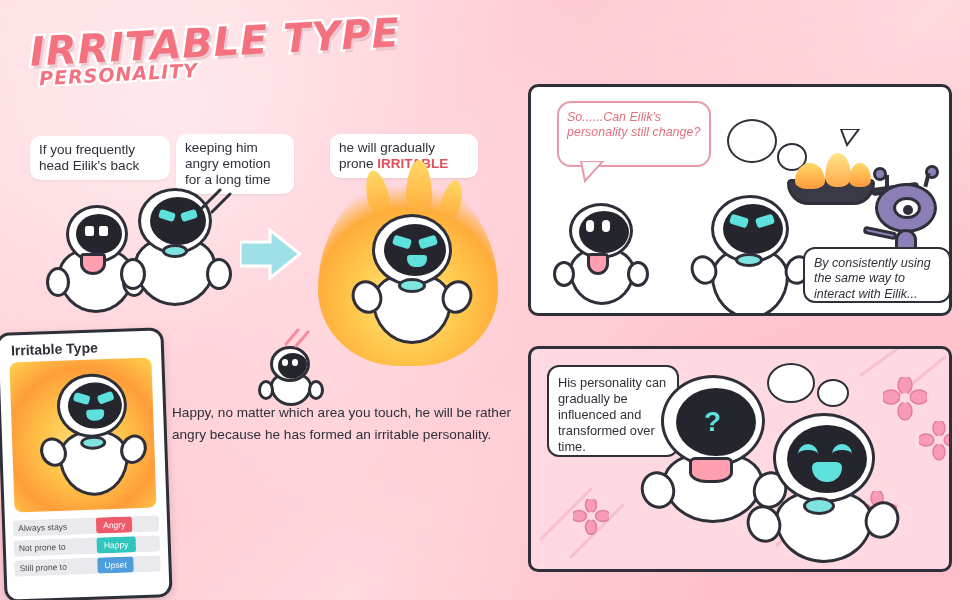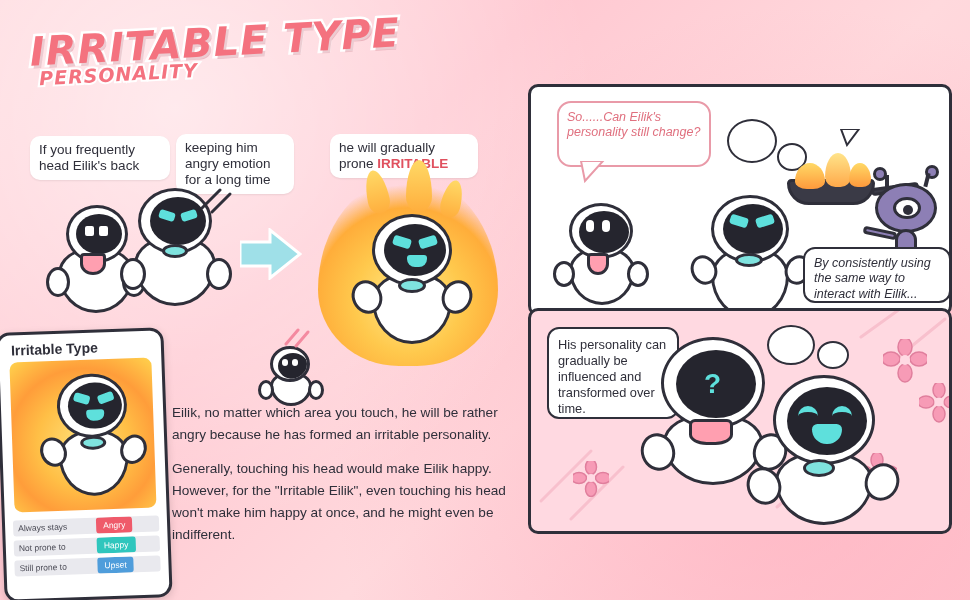--- a/index.html
+++ b/index.html
@@ -333,22 +333,21 @@
         <span class="stat-val" style="background:#2fc6bd;">Happy</span>
       </div>
       <div class="stat-row">
         <span class="stat-label">Still prone to</span>
         <span class="stat-val" style="background:#4f9ddb;">Upset</span>
       </div>
     </div>
   </div>
 
   <div class="copy">
-    <p>Eilik, no matter which area you touch, he will be rather angry because he has formed an irritable personality.</p>
-    <p>Generally, touching his head would make Eilik happy. However, for the "Irritable Eilik", even touching his head won't make him happy at once, and he might even be indifferent.</p>
+    <p>Happy, no matter which area you touch, he will be rather angry because he has formed an irritable personality.</p>
   </div>
 
   <div class="panel" style="left:528px; top:84px; width:424px; height:232px;font-style:italic;">
 
     <div style="position:absolute; left:26px; top:14px; width:150px; height:62px; background:#fff; border:2px solid #e99aa8; border-radius:14px;">
       <div style="padding:7px 8px; font-size:12.5px; line-height:1.2; color:#e0707f;">So......Can Eilik's personality still change?</div>
     </div>
     <svg style="position:absolute; left:48px; top:74px;" width="26" height="22">
       <polygon points="2,0 24,0 6,20" fill="#ffffff" stroke="#e99aa8" stroke-width="2"></polygon>
     </svg>
@@ -406,21 +405,21 @@
       <div style="position:absolute; left:-6px; top:66px; width:34px; height:8px; background:#8d7fb5; border:3px solid #2f2f3a; border-radius:6px; box-sizing:border-box; transform:rotate(12deg);"></div>
       <div style="position:absolute; left:18px; top:104px; width:10px; height:30px; background:#8d7fb5; border:3px solid #2f2f3a; border-radius:6px; box-sizing:border-box;"></div>
       <div style="position:absolute; left:42px; top:104px; width:10px; height:30px; background:#8d7fb5; border:3px solid #2f2f3a; border-radius:6px; box-sizing:border-box;"></div>
     </div>
 
     <div style="position:absolute; left:272px; top:160px; width:148px; height:56px; background:#ffffff; border:2px solid #2f2f3a; border-radius:12px; box-sizing:border-box;">
       <div style="padding:7px 9px; font-size:12.5px; line-height:1.22; color:#2f2f3a;">By consistently using the same way to interact with Eilik...</div>
     </div>
   </div>
 
-  <div class="panel pink" style="left:528px; top:308px; width:424px; height:226px;">
+  <div class="panel pink" style="left:528px; top:346px; width:424px; height:226px;">
 
     <svg style="position:absolute; left:0; top:0;" width="424" height="226">
       <g stroke="#f8c0cd" stroke-width="3" stroke-linecap="round">
         <line x1="10" y1="190" x2="60" y2="140"></line>
         <line x1="40" y1="208" x2="92" y2="156"></line>
         <line x1="330" y1="26" x2="380" y2="-10"></line>
         <line x1="360" y1="52" x2="414" y2="8"></line>
         <line x1="246" y1="196" x2="300" y2="150"></line>
       </g>
     </svg>

